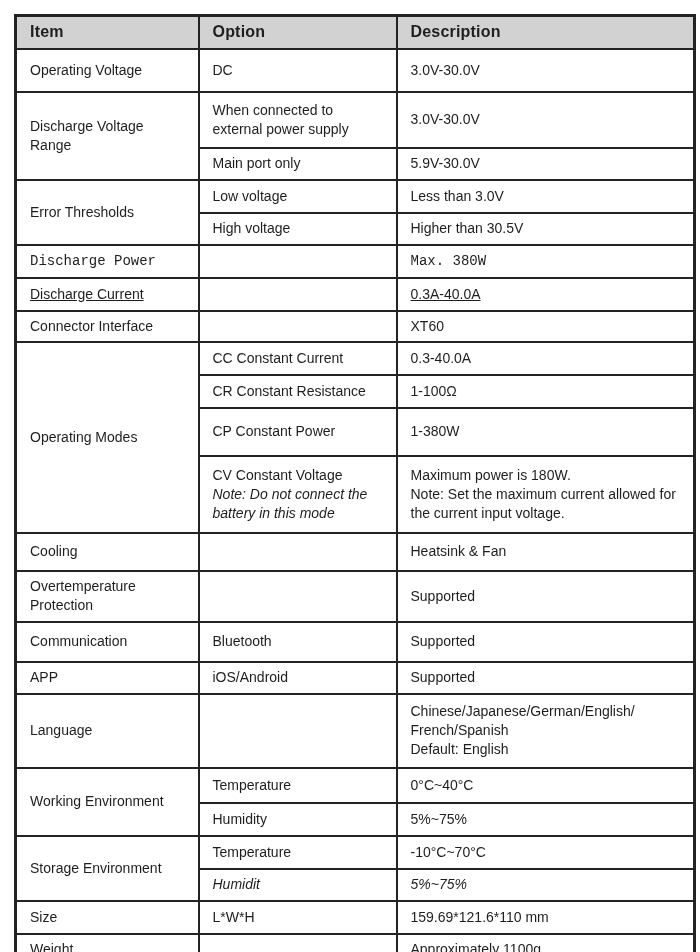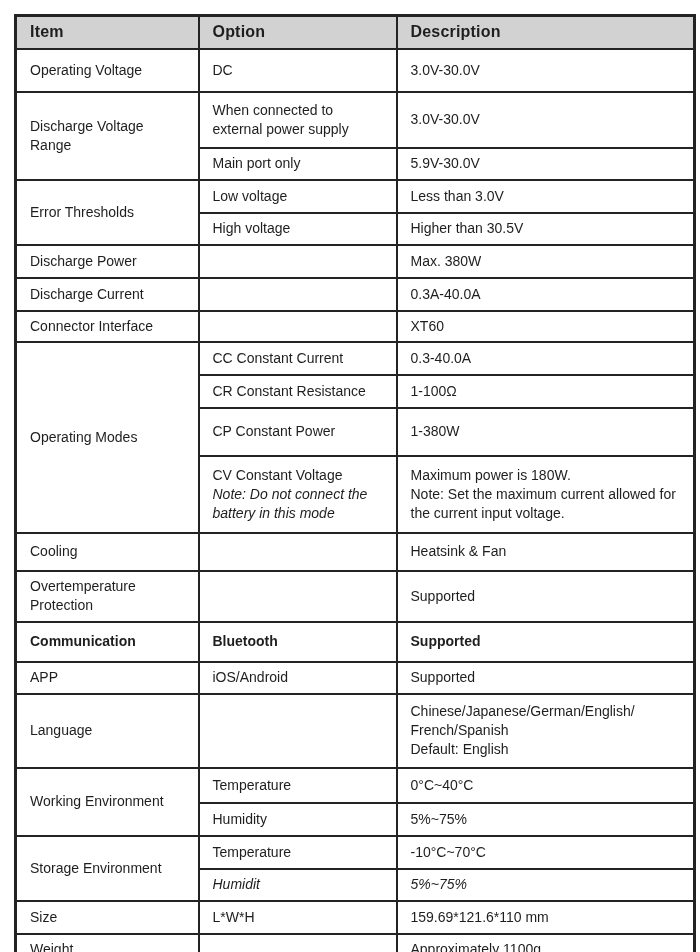--- a/index.html
+++ b/index.html
@@ -106,28 +106,28 @@
           </td>
         </tr>
         <tr style="height: 32px;">
           <td>
             <div class="para">High voltage</div>
           </td>
           <td>
             <div class="para">Higher than 30.5V</div>
           </td>
         </tr>
-        <tr style="height: 33px;">
+        <tr style="height: 33px; font-family: Liberation Mono, monospace;">
           <td rowspan="1">Discharge Power</td>
           <td></td>
           <td>
             <div class="para">Max. 380W</div>
           </td>
         </tr>
-        <tr style="height: 33px;">
+        <tr style="height: 33px; text-decoration: underline;">
           <td rowspan="1">Discharge Current</td>
           <td></td>
           <td>
             <div class="para">0.3A-40.0A</div>
           </td>
         </tr>
         <tr style="height: 19px;">
           <td rowspan="1">Connector Interface</td>
           <td></td>
           <td>
@@ -176,21 +176,21 @@
             <div class="para">Heatsink &amp; Fan</div>
           </td>
         </tr>
         <tr style="height: 51px;">
           <td rowspan="1">Overtemperature Protection</td>
           <td></td>
           <td>
             <div class="para">Supported</div>
           </td>
         </tr>
-        <tr style="height: 40px; font-weight: bold;">
+        <tr style="height: 40px;">
           <td rowspan="1">Communication</td>
           <td>
             <div class="para">Bluetooth</div>
           </td>
           <td>
             <div class="para">Supported</div>
           </td>
         </tr>
         <tr style="height: 32px;">
           <td rowspan="1">APP</td>

